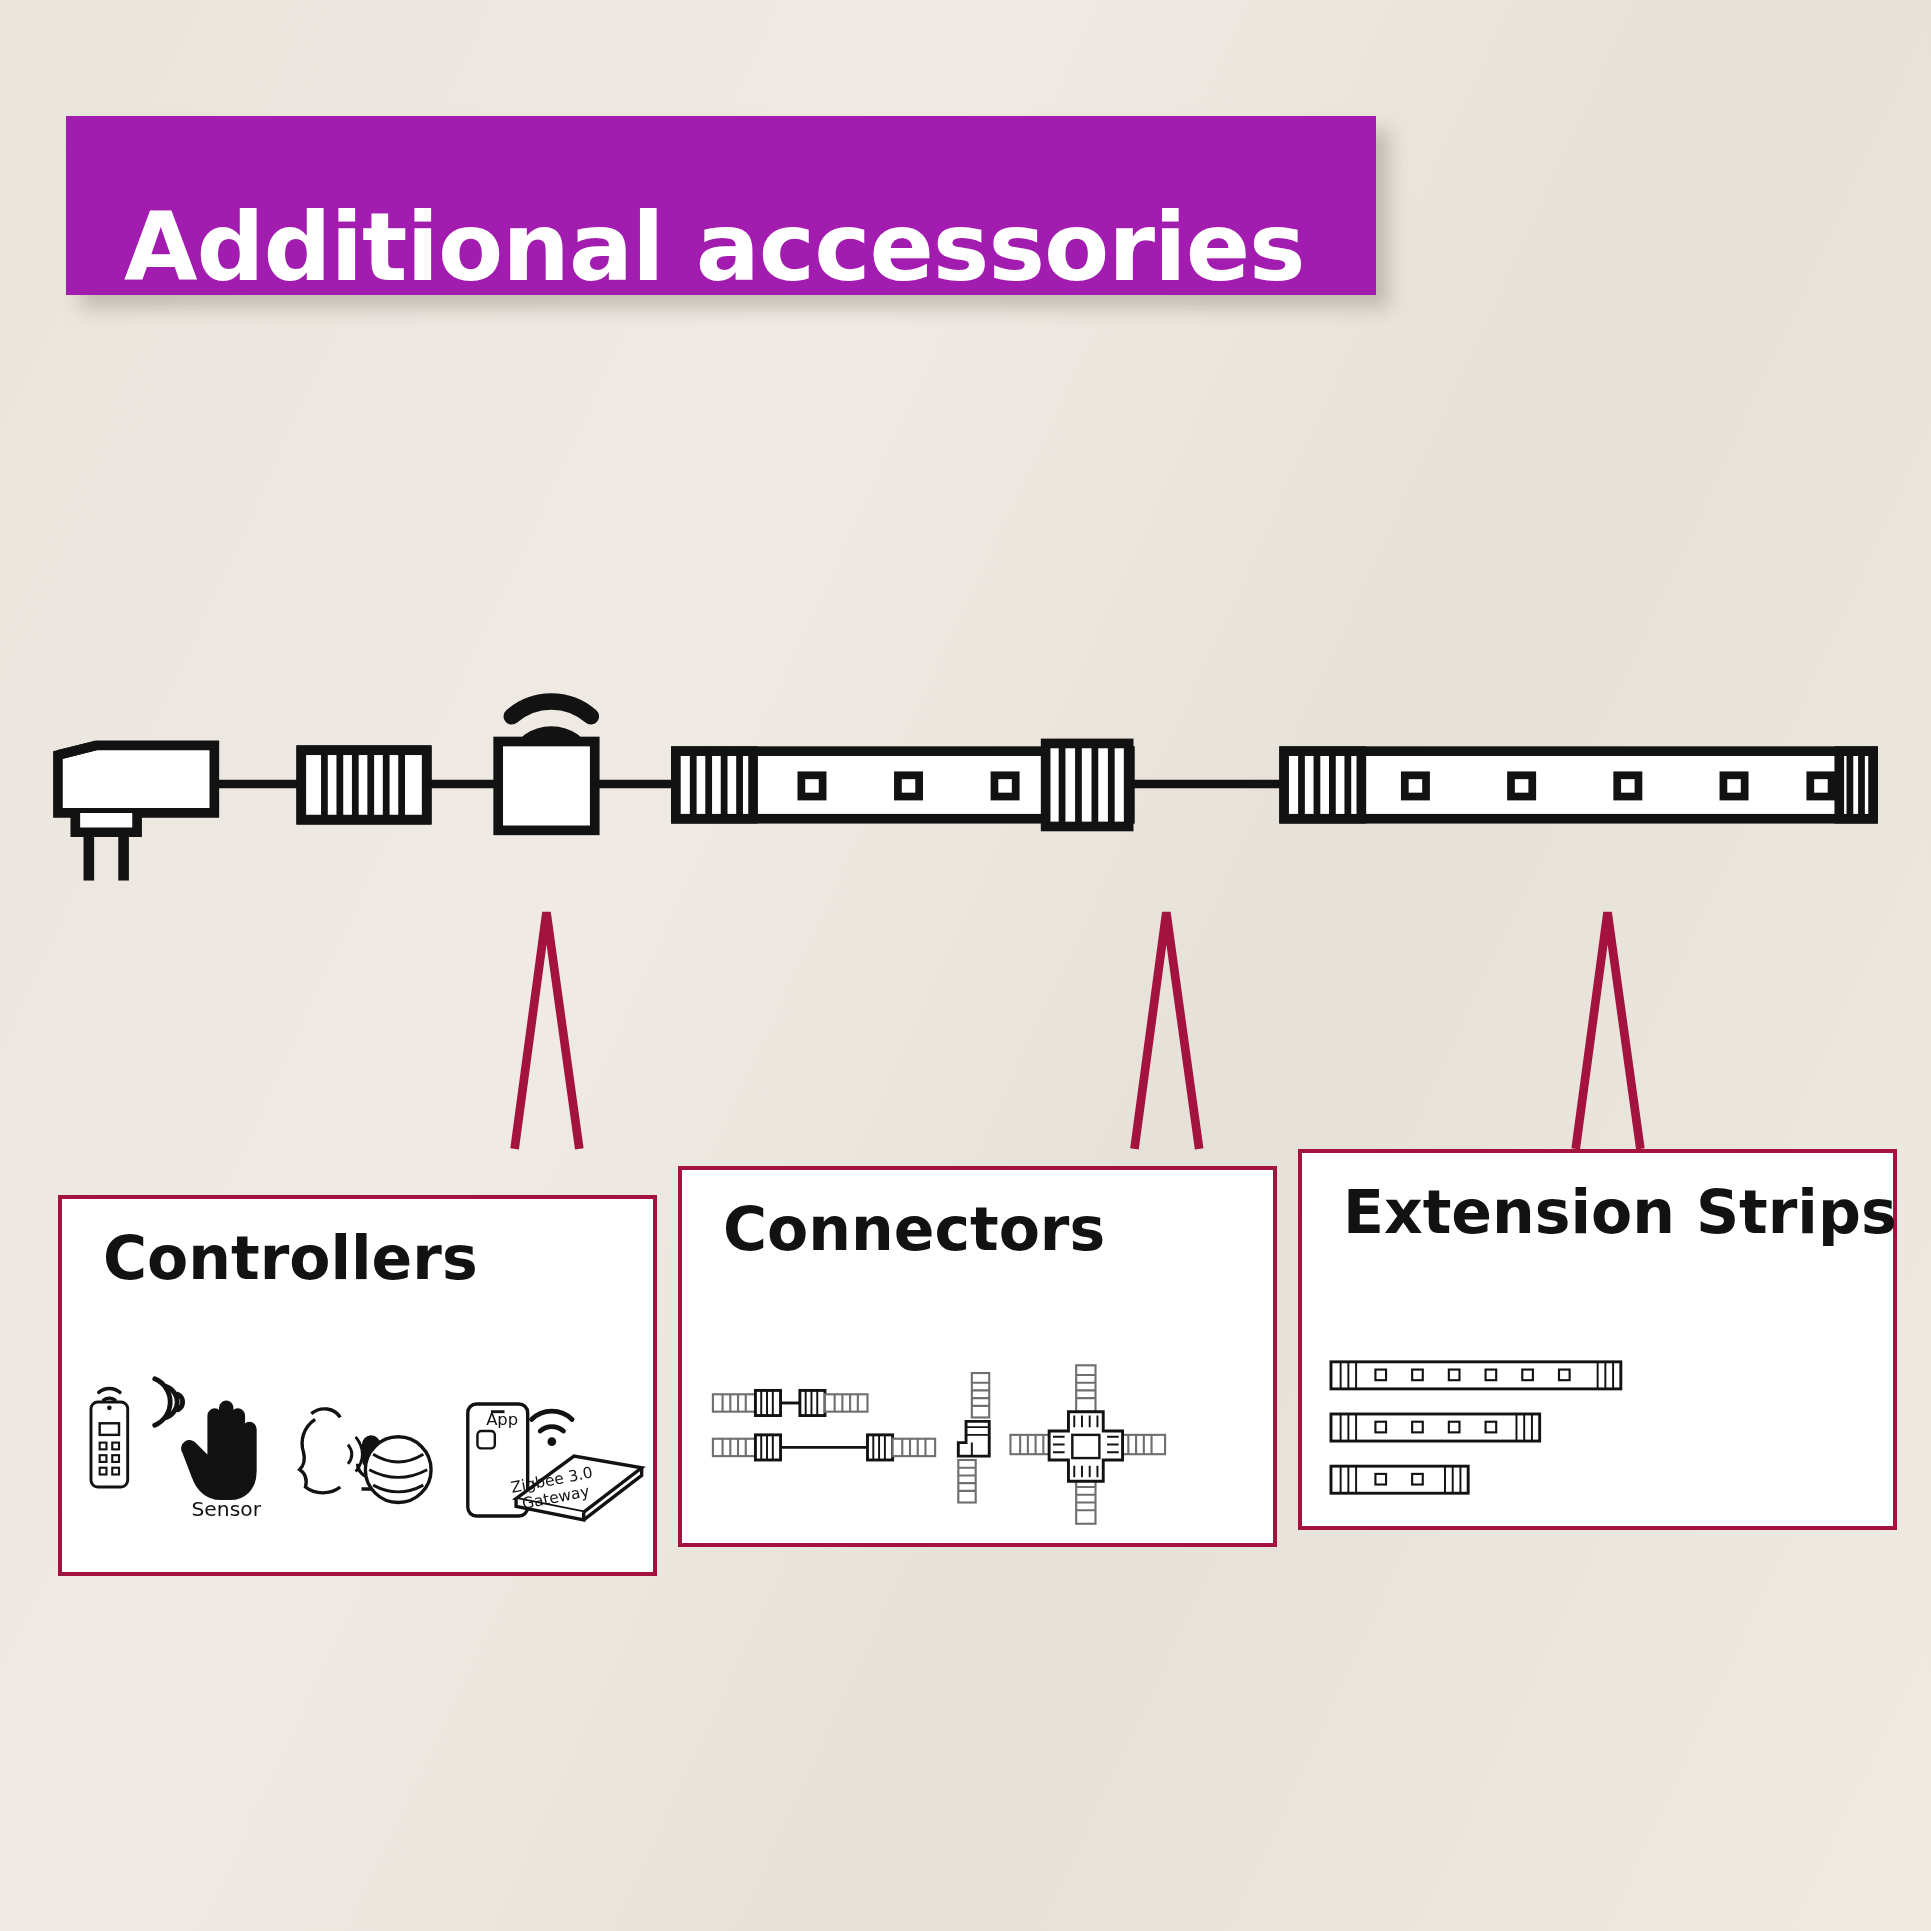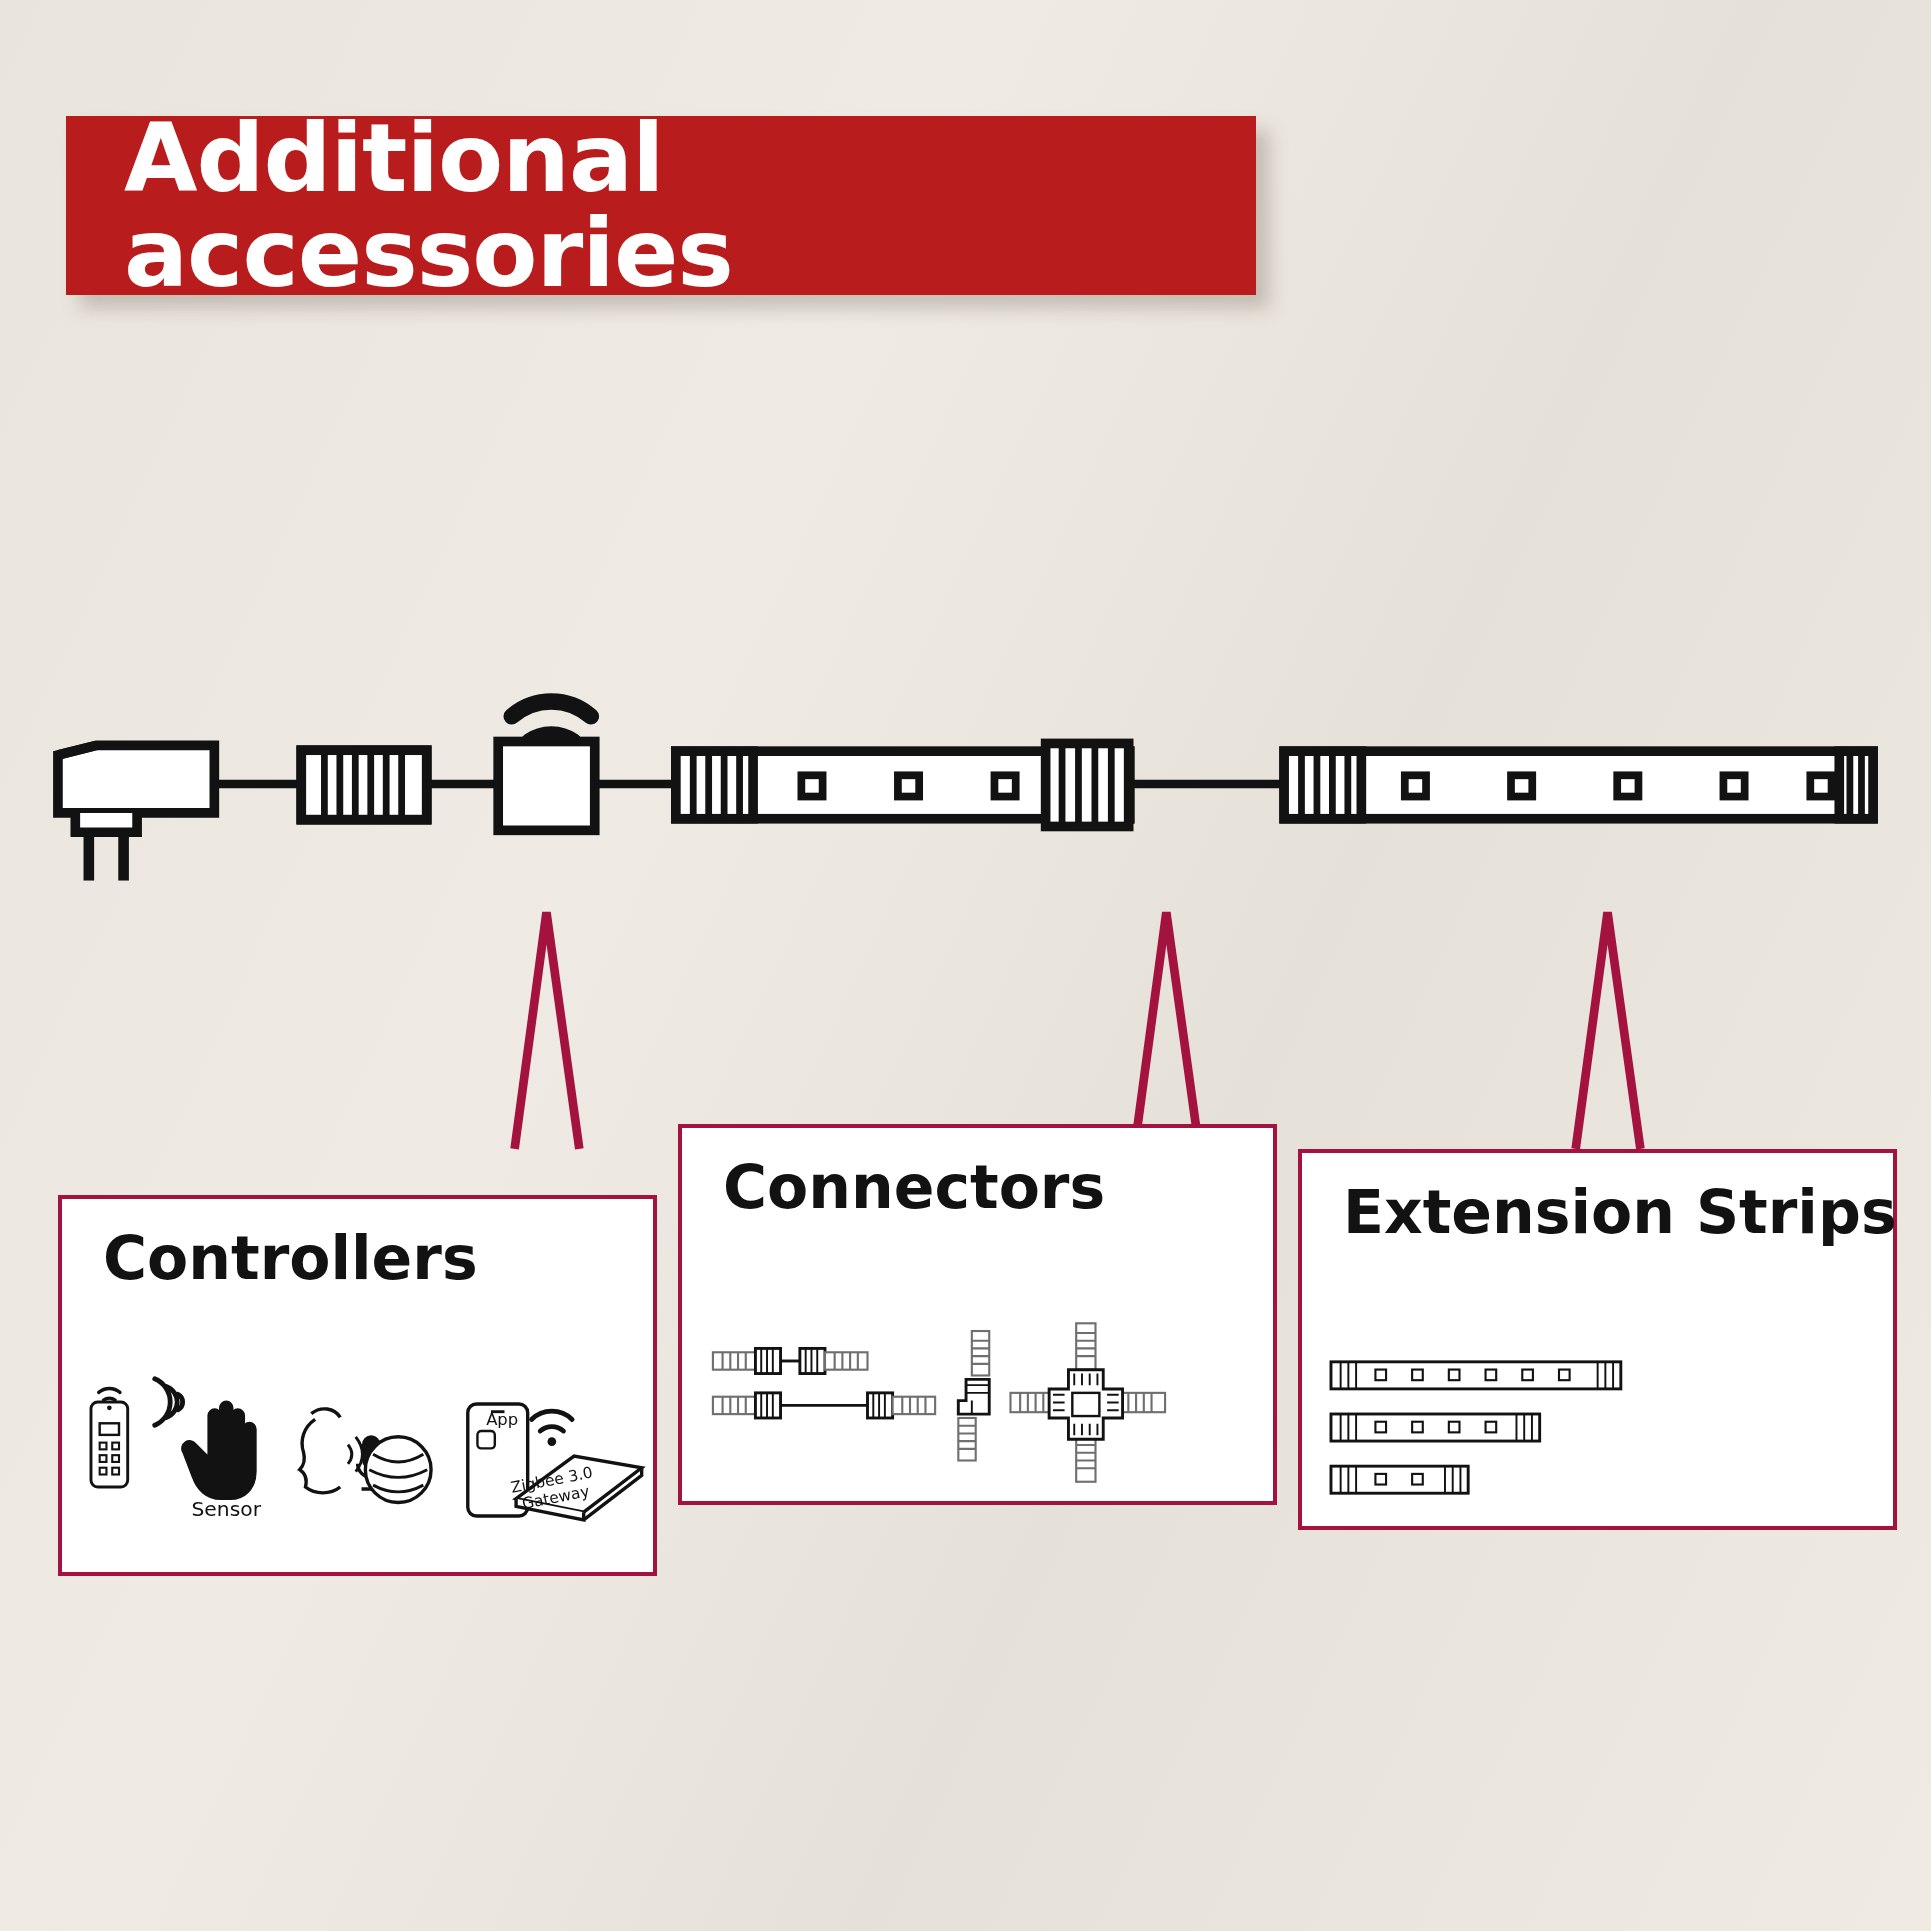--- a/index.html
+++ b/index.html
@@ -4,24 +4,24 @@
 <style>
   html,body{margin:0;padding:0;}
   body{
     width:1931px;height:1931px;
     background:linear-gradient(115deg,#e9e4dc 0%,#efeae3 35%,#e6e1d8 62%,#efeae2 100%);
     font-family:"DejaVu Sans", sans-serif;
     overflow:hidden;
     position:relative;
   }
   .banner{
-    position:absolute;left:66px;top:116px;width:1190px;height:179px;
-    background:#b91c1c;
+    position:absolute;left:66px;top:116px;width:1310px;height:179px;
+    background:#a21caf;
     box-shadow:13.5px 13.5px 17.4px rgba(120,110,100,.35);
-    display:flex;align-items:center;
+    display:flex;align-items:flex-end;
   }
   .banner-title{
     color:#ffffff;
     font-family:"DejaVu Sans", sans-serif;
     font-weight:bold;
     font-size:95px;
     letter-spacing:-1px;
     margin-left:58px;
     line-height:1;
   }
@@ -36,21 +36,21 @@
   .card-title{
     font-family:"DejaVu Sans", sans-serif;
     font-weight:bold;
     font-size:60px;
     color:#121212;
     margin:29px 0 0 41px;
     line-height:1;
     white-space:nowrap;
   }
   #card-controllers{left:58px;top:1195px;width:599px;height:381px;}
-  #card-connectors{left:678px;top:1124px;width:599px;height:381px;}
+  #card-connectors{left:678px;top:1166px;width:599px;height:381px;}
   #card-extension{left:1298px;top:1149px;width:599px;height:381px;}
   .card-art{position:absolute;left:0;top:145px;width:100%;height:232px;}
 </style>
 </head>
 <body>
 
 <div class="banner">
   <div class="banner-title">Additional accessories</div>
 </div>
 

